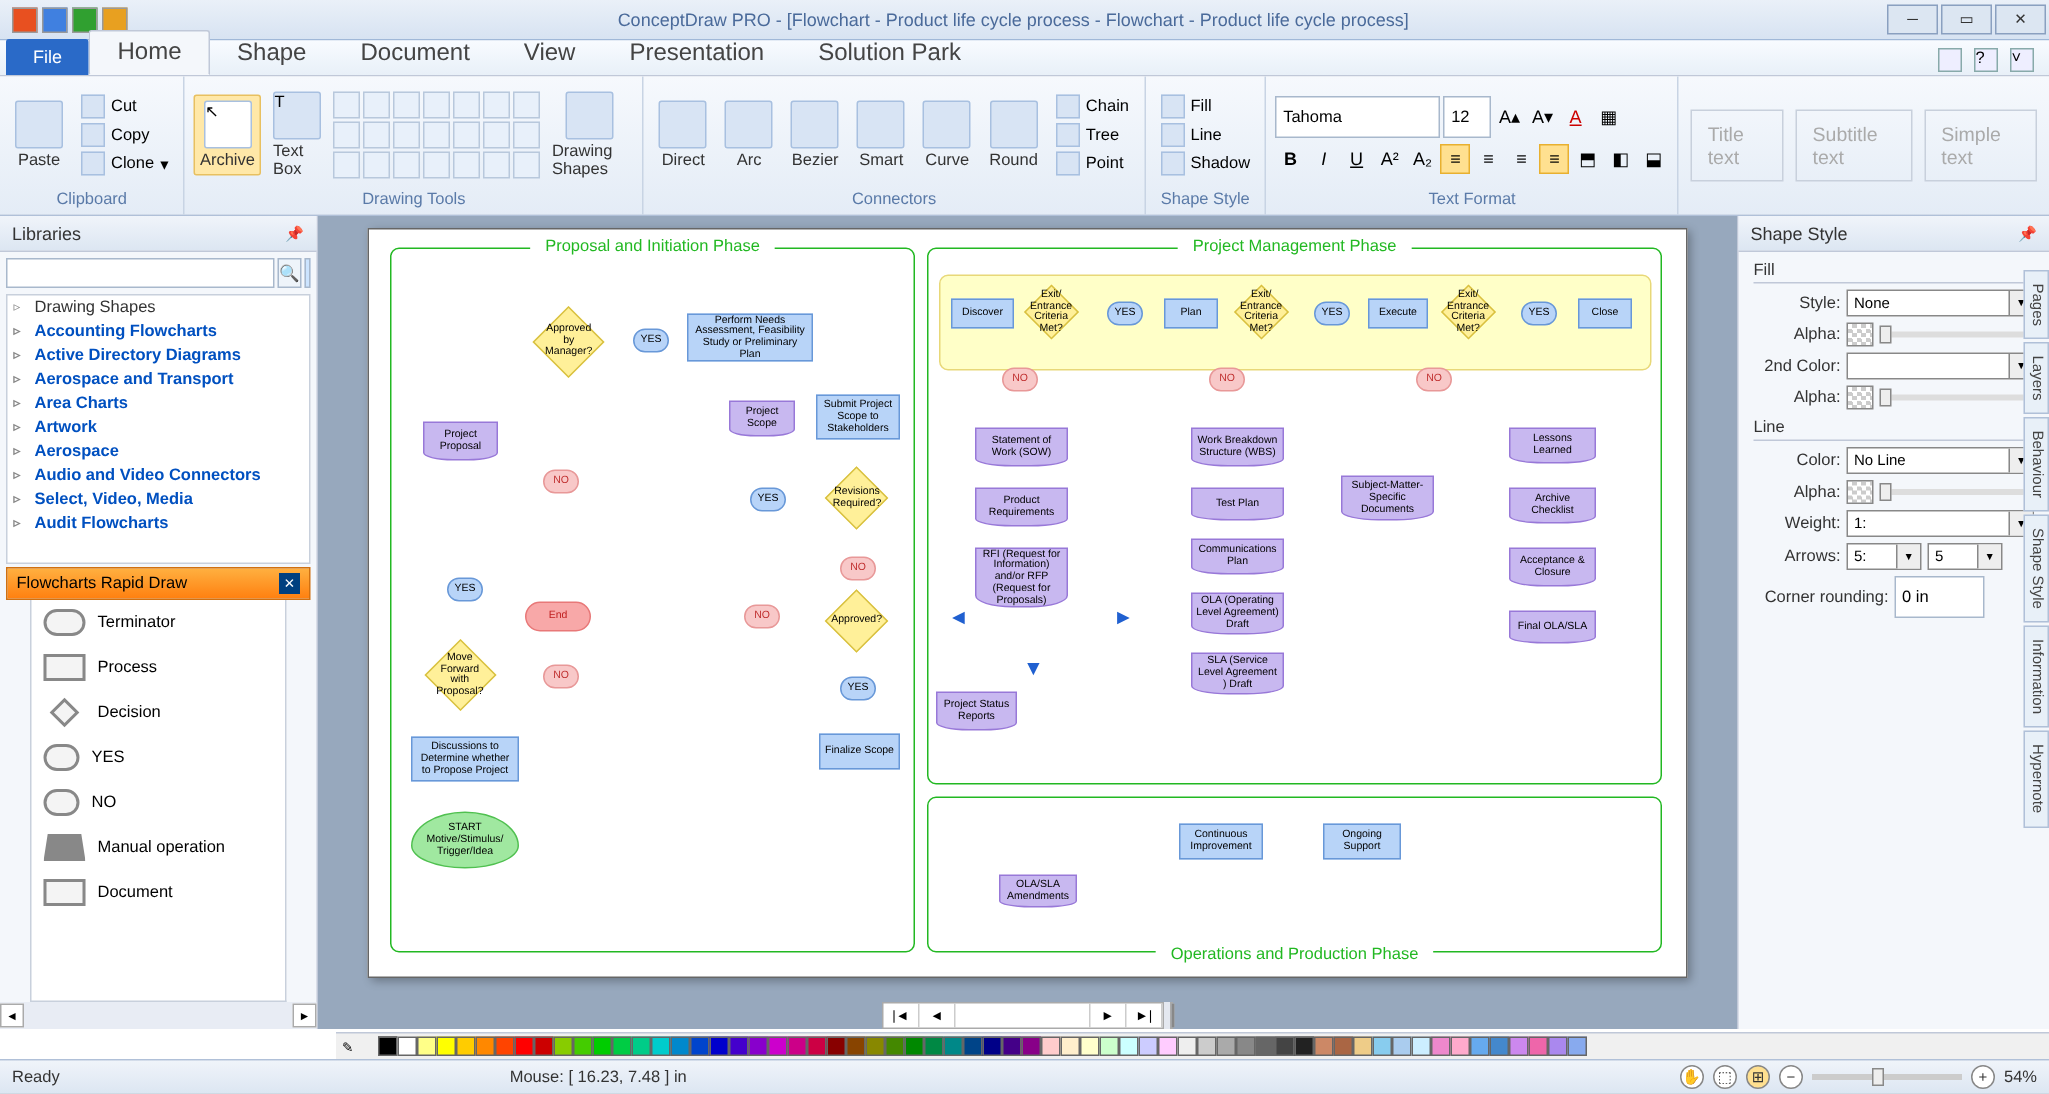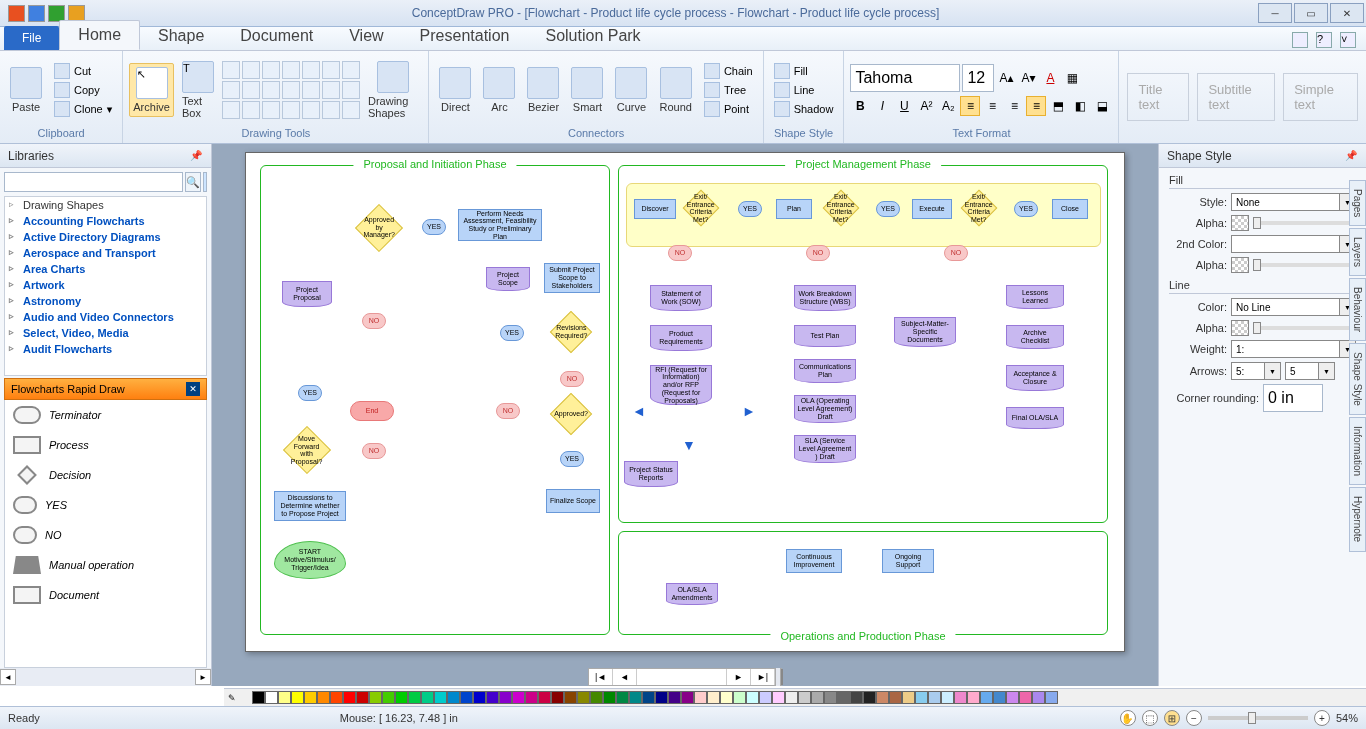--- a/index.html
+++ b/index.html
@@ -28,21 +28,21 @@
 .rgroup-label { text-align:center; font-size:11px; color:#5a7aa8; padding:1px 0; }
 .rbtn-lg { display:flex; flex-direction:column; align-items:center; gap:2px; padding:2px 4px; cursor:pointer; }
 .rbtn-lg .ricon { width:32px; height:32px; background:#d8e4f4; border:1px solid #a8c0e0; border-radius:2px; }
 .rbtn-lg .rlbl { font-size:11px; color:#333; }
 .rbtn-sm { display:flex; align-items:center; gap:4px; padding:1px 4px; font-size:11px; cursor:pointer; }
 .rbtn-sm .ricon-sm { width:16px; height:16px; background:#d8e4f4; border:1px solid #a8c0e0; }
 .stack { display:flex; flex-direction:column; gap:1px; }
 .select-sel { background:#ffe8a8; border:1px solid #e8c060; padding:3px; border-radius:2px; }
 .toolgrid { display:grid; grid-template-columns:repeat(7,18px); grid-template-rows:repeat(3,18px); gap:2px; }
 .toolgrid .tg { width:18px; height:18px; background:#e8f0fa; border:1px solid #b8c8dc; }
-.fmt-input { height:28px; background:#fff; border:1px solid #a8b8cc; font-size:16px; padding:10px 4px; }
+.fmt-input { height:28px; background:#fff; border:1px solid #a8b8cc; font-size:11px; padding:10px 4px; }
 .fmt-row { display:flex; gap:2px; align-items:center; }
 .fmt-btn { width:20px; height:20px; border:1px solid transparent; display:flex; align-items:center; justify-content:center; font-size:12px; cursor:pointer; }
 .fmt-btn.active { border-color:#e8b030; background:#ffe090; }
 .title-box { border:1px solid #c8d0dc; padding:8px 10px; color:#aaa; font-size:13px; margin:4px 2px; }
 
 
 .main { display:flex; height:542px; }
 .left-pane { width:212px; background:#f4f7fb; border-right:1px solid #c0c8d8; display:flex; flex-direction:column; }
 .pane-hdr { height:24px; background:linear-gradient(#f0f4fa,#dce6f2); border-bottom:1px solid #c0c8d8; display:flex; align-items:center; padding:0 8px; font-size:12px; color:#333; }
 .pane-hdr .pin { margin-left:auto; font-size:10px; color:#666; }
@@ -51,21 +51,21 @@
 .search-btn { width:24px; height:20px; border:1px solid #a8b8cc; background:#eef4fa; display:flex; align-items:center; justify-content:center; }
 .viewtoggle { width:28px; height:20px; border:1px solid #a8b8cc; background:#cce4ff; }
 .lib-tree { flex:0 0 180px; overflow:auto; background:#fff; border:1px solid #c8d0dc; margin:0 4px; font-size:11px; }
 .lib-item { padding:2px 4px 2px 18px; color:#0050c0; cursor:pointer; position:relative; }
 .lib-item::before { content:"▹"; position:absolute; left:4px; color:#888; font-size:9px; }
 .lib-item.bold { font-weight:bold; }
 .lib-item.normal { color:#333; font-weight:normal; }
 .accent-bar { background:linear-gradient(#ffb040,#ff8010); color:#000; font-size:11px; padding:3px 6px; display:flex; align-items:center; border:1px solid #d07010; margin:2px 4px 0; }
 .accent-bar .x { margin-left:auto; width:14px; height:14px; background:#004080; color:#fff; font-size:9px; display:flex; align-items:center; justify-content:center; }
 .shapes-hdr { padding:3px 8px; color:#0050c0; font-size:11px; border-bottom:1px solid #d0d8e4; }
-.shape-list { flex:1; overflow:auto; background:#fff; margin:0 4px; border:1px solid #c8d0dc; border-top:none;font-style:italic; }
+.shape-list { flex:1; overflow:auto; background:#fff; margin:0 20px; border:1px solid #c8d0dc; border-top:none; }
 .shape-item { display:flex; align-items:center; gap:8px; padding:6px 8px; cursor:pointer; }
 .shape-item .sicon { width:28px; height:18px; border:2px solid #888; background:#f4f4f4; }
 .sicon.terminator { border-radius:9px; }
 .sicon.decision { transform:rotate(45deg); width:14px; height:14px; margin:2px 7px; }
 .sicon.yes, .sicon.no { border-radius:9px; width:24px; }
 .sicon.data { transform:skewX(-15deg); }
 .sicon.manual { clip-path:polygon(10% 0,90% 0,100% 100%,0 100%); border:none; background:#888; }
 .sicon.manual::after { content:""; position:absolute; }
 .left-hscroll { height:18px; background:#e8ecf4; display:flex; align-items:center; }
 .left-hscroll .arr { width:16px; height:16px; border:1px solid #aaa; background:#fff; font-size:8px; display:flex; align-items:center; justify-content:center; }
@@ -331,21 +331,21 @@
       <div class="search-btn">🔍</div>
       <div class="viewtoggle"></div>
     </div>
     <div class="lib-tree" id="lib-tree">
         <div class="lib-item normal">Drawing Shapes</div>
         <div class="lib-item bold">Accounting Flowcharts</div>
         <div class="lib-item bold">Active Directory Diagrams</div>
         <div class="lib-item bold">Aerospace and Transport</div>
         <div class="lib-item bold">Area Charts</div>
         <div class="lib-item bold">Artwork</div>
-        <div class="lib-item bold">Astronomy</div>
+        <div class="lib-item bold">Aerospace</div>
         <div class="lib-item bold">Audio and Video Connectors</div>
         <div class="lib-item bold">Select, Video, Media</div>
         <div class="lib-item bold">Audit Flowcharts</div>
       </div>
     <div class="accent-bar">
         <span>Flowcharts Rapid Draw</span>
         <div class="x">✕</div>
       </div>
     <div class="shape-list" id="shape-list">
         <div class="shape-item">

